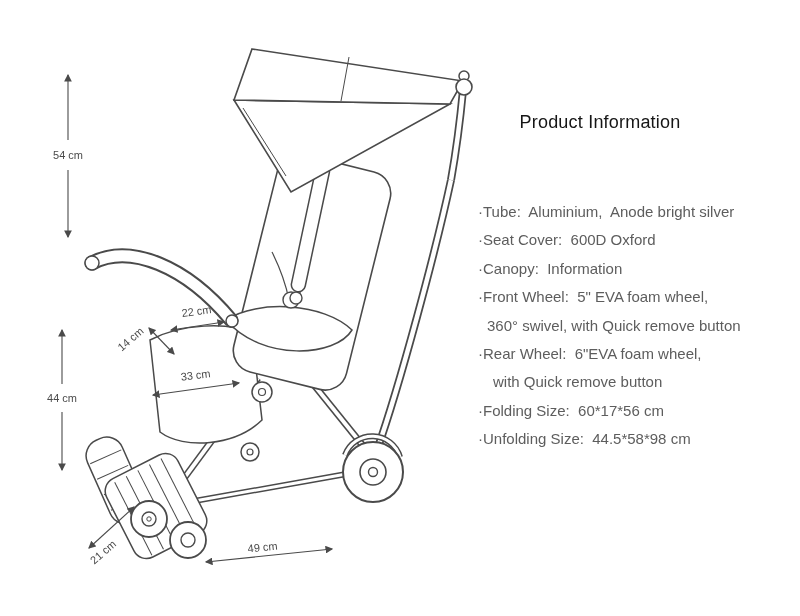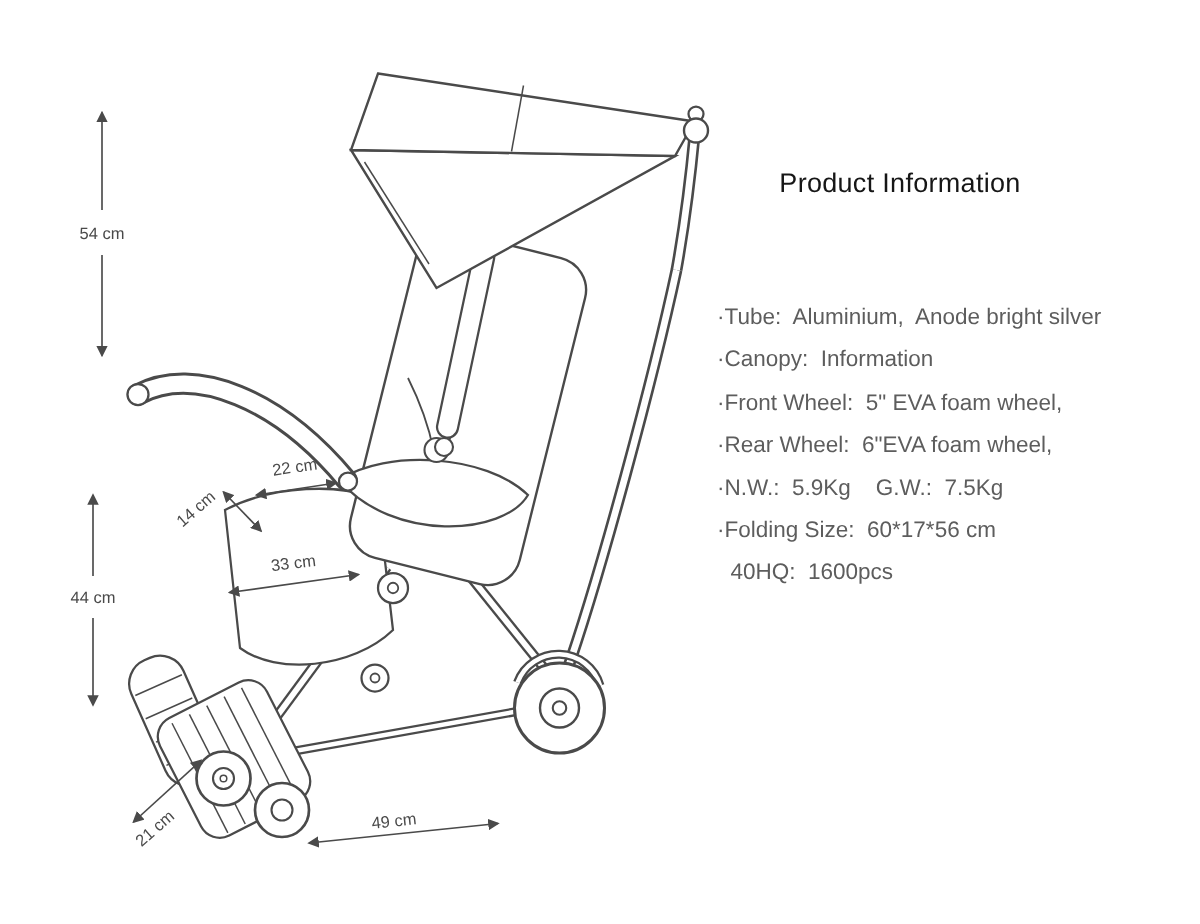--- a/index.html
+++ b/index.html
@@ -157,21 +157,23 @@
         <line x1="153" y1="395" x2="239" y2="383" marker-start="url(#arr)" marker-end="url(#arr)"></line>
         <text class="dim" stroke="none" x="196" y="379" text-anchor="middle" transform="rotate(-7 196 379)">33 cm</text>
       </g>
     </g>
   </svg>
 
   <h1 class="info-title">Product Information</h1>
 
   <div class="info-lines">
     <div class="info-line">·Tube:  Aluminium,  Anode bright silver</div>
+    <div class="info-line">·Seat Cover:  600D Oxford</div>
     <div class="info-line">·Canopy:  Information</div>
     <div class="info-line">·Front Wheel:  5" EVA foam wheel,</div>
+    <div class="info-line indent-sm">360° swivel, with Quick remove button</div>
     <div class="info-line">·Rear Wheel:  6"EVA foam wheel,</div>
-    <div class="info-line">·N.W.:  5.9Kg    G.W.:  7.5Kg</div>
+    <div class="info-line indent-md">with Quick remove button</div>
     <div class="info-line">·Folding Size:  60*17*56 cm</div>
-    <div class="info-line indent-sm">40HQ:  1600pcs</div>
+    <div class="info-line">·Unfolding Size:  44.5*58*98 cm</div>
   </div>
 
 </div>
 
 </body></html>

